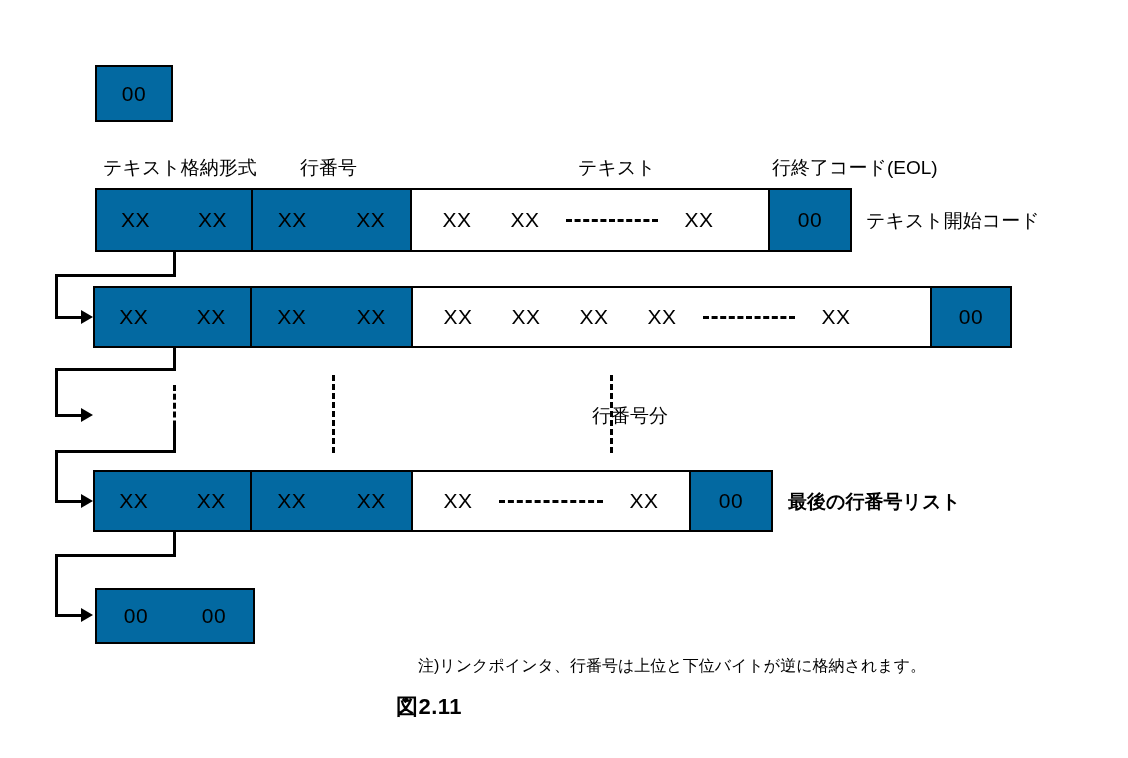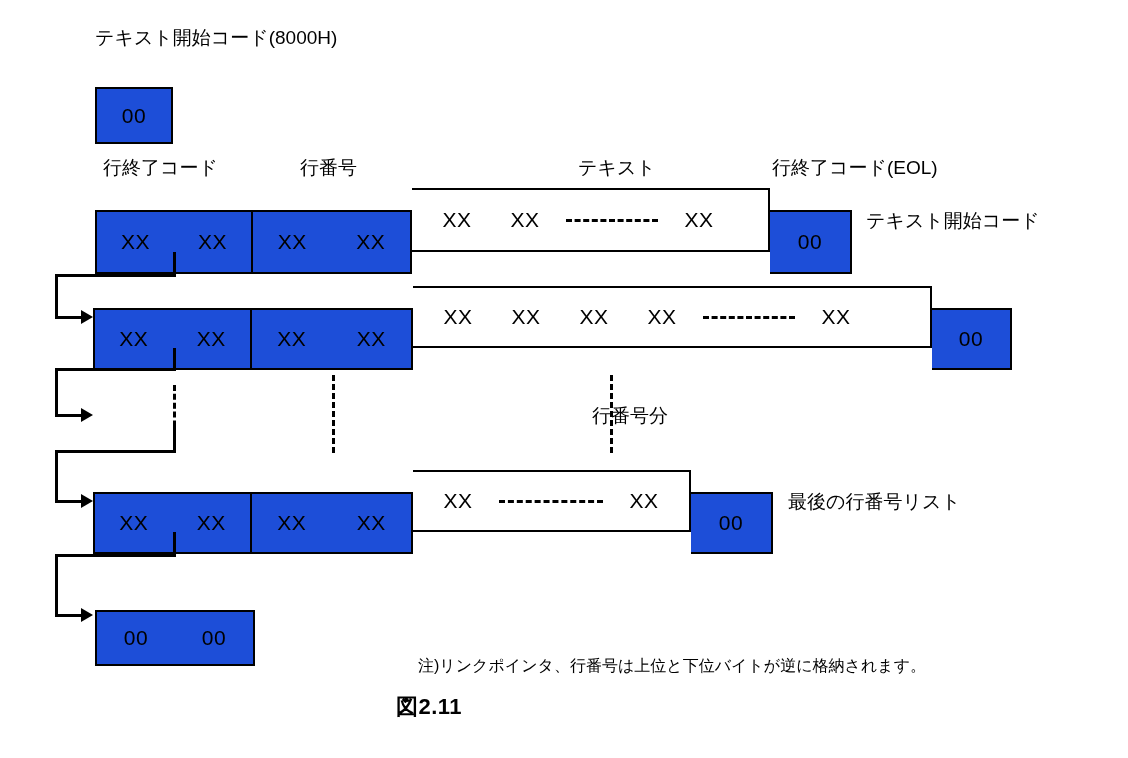--- a/index.html
+++ b/index.html
@@ -34,21 +34,21 @@
     position: absolute;
     box-sizing: border-box;
     border: 2px solid #000;
     display: flex;
     align-items: center;
     justify-content: space-around;
     font-size: 21px;
     letter-spacing: 0.5px;
     color: #000;
   }
-  .cell.gray { background: #1d4ed8; margin-top: 22px; }
+  .cell.gray { background: #0369a1; }
   .cell.white { background: #ffffff; }
   
   .cell.nol { border-left: none; }
 
   .byte {
     display: inline-block;
     text-align: center;
     font-size: 21px;
   }
 
@@ -97,27 +97,26 @@
     position: absolute;
     font-size: 16px;
     white-space: nowrap;
   }
 </style>
 </head>
 <body>
 
 <div id="page">
 
-  <div class="abs label" style="left:95px; top:28px;">テキスト開始コード(8000H)</div>
 
   <div class="cell gray" style="left:95px; top:65px; width:78px; height:57px;">
     <span class="byte">00</span>
   </div>
 
-  <div class="abs label" style="left:103px; top:158px;">行終了コード</div>
+  <div class="abs label" style="left:103px; top:158px;">テキスト格納形式</div>
   <div class="abs label" style="left:300px; top:158px;">行番号</div>
   <div class="abs label" style="left:578px; top:158px;">テキスト</div>
   <div class="abs label" style="left:772px; top:158px;">行終了コード(EOL)</div>
 
   <div class="cell gray" style="left:95px; top:188px; width:158px; height:64px;">
     <span class="byte">XX</span>
     <span class="byte">XX</span>
   </div>
   <div class="cell gray nol" style="left:253px; top:188px; width:159px; height:64px;">
     <span class="byte">XX</span>
@@ -186,21 +185,21 @@
     <span class="byte">XX</span>
   </div>
   <div class="cell white nol" style="left:413px; top:470px; width:278px; height:62px; justify-content:flex-start; padding-left:22px;">
     <span class="byte" style="width:46px;">XX</span>
     <span class="dotrun" style="width:104px; margin:0 18px;"></span>
     <span class="byte" style="width:46px;">XX</span>
   </div>
   <div class="cell gray nol" style="left:691px; top:470px; width:82px; height:62px;">
     <span class="byte">00</span>
   </div>
-  <div class="abs label" style="left:788px; top:492px;">最後の行番号リスト</div>
+  <div class="abs label" style="left:788px; top:492px;font-weight:bold;">最後の行番号リスト</div>
 
   <div class="vline" style="left:173px; top:532px; height:24px;"></div>
   <div class="hline" style="left:55px; top:554px; width:121px;"></div>
   <div class="vline" style="left:55px; top:554px; height:62px;"></div>
   <div class="hline" style="left:55px; top:614px; width:28px;"></div>
   <div class="arrowhead" style="left:81px; top:608px;"></div>
 
 
   <div class="cell gray" style="left:95px; top:588px; width:160px; height:56px;">
     <span class="byte">00</span>

